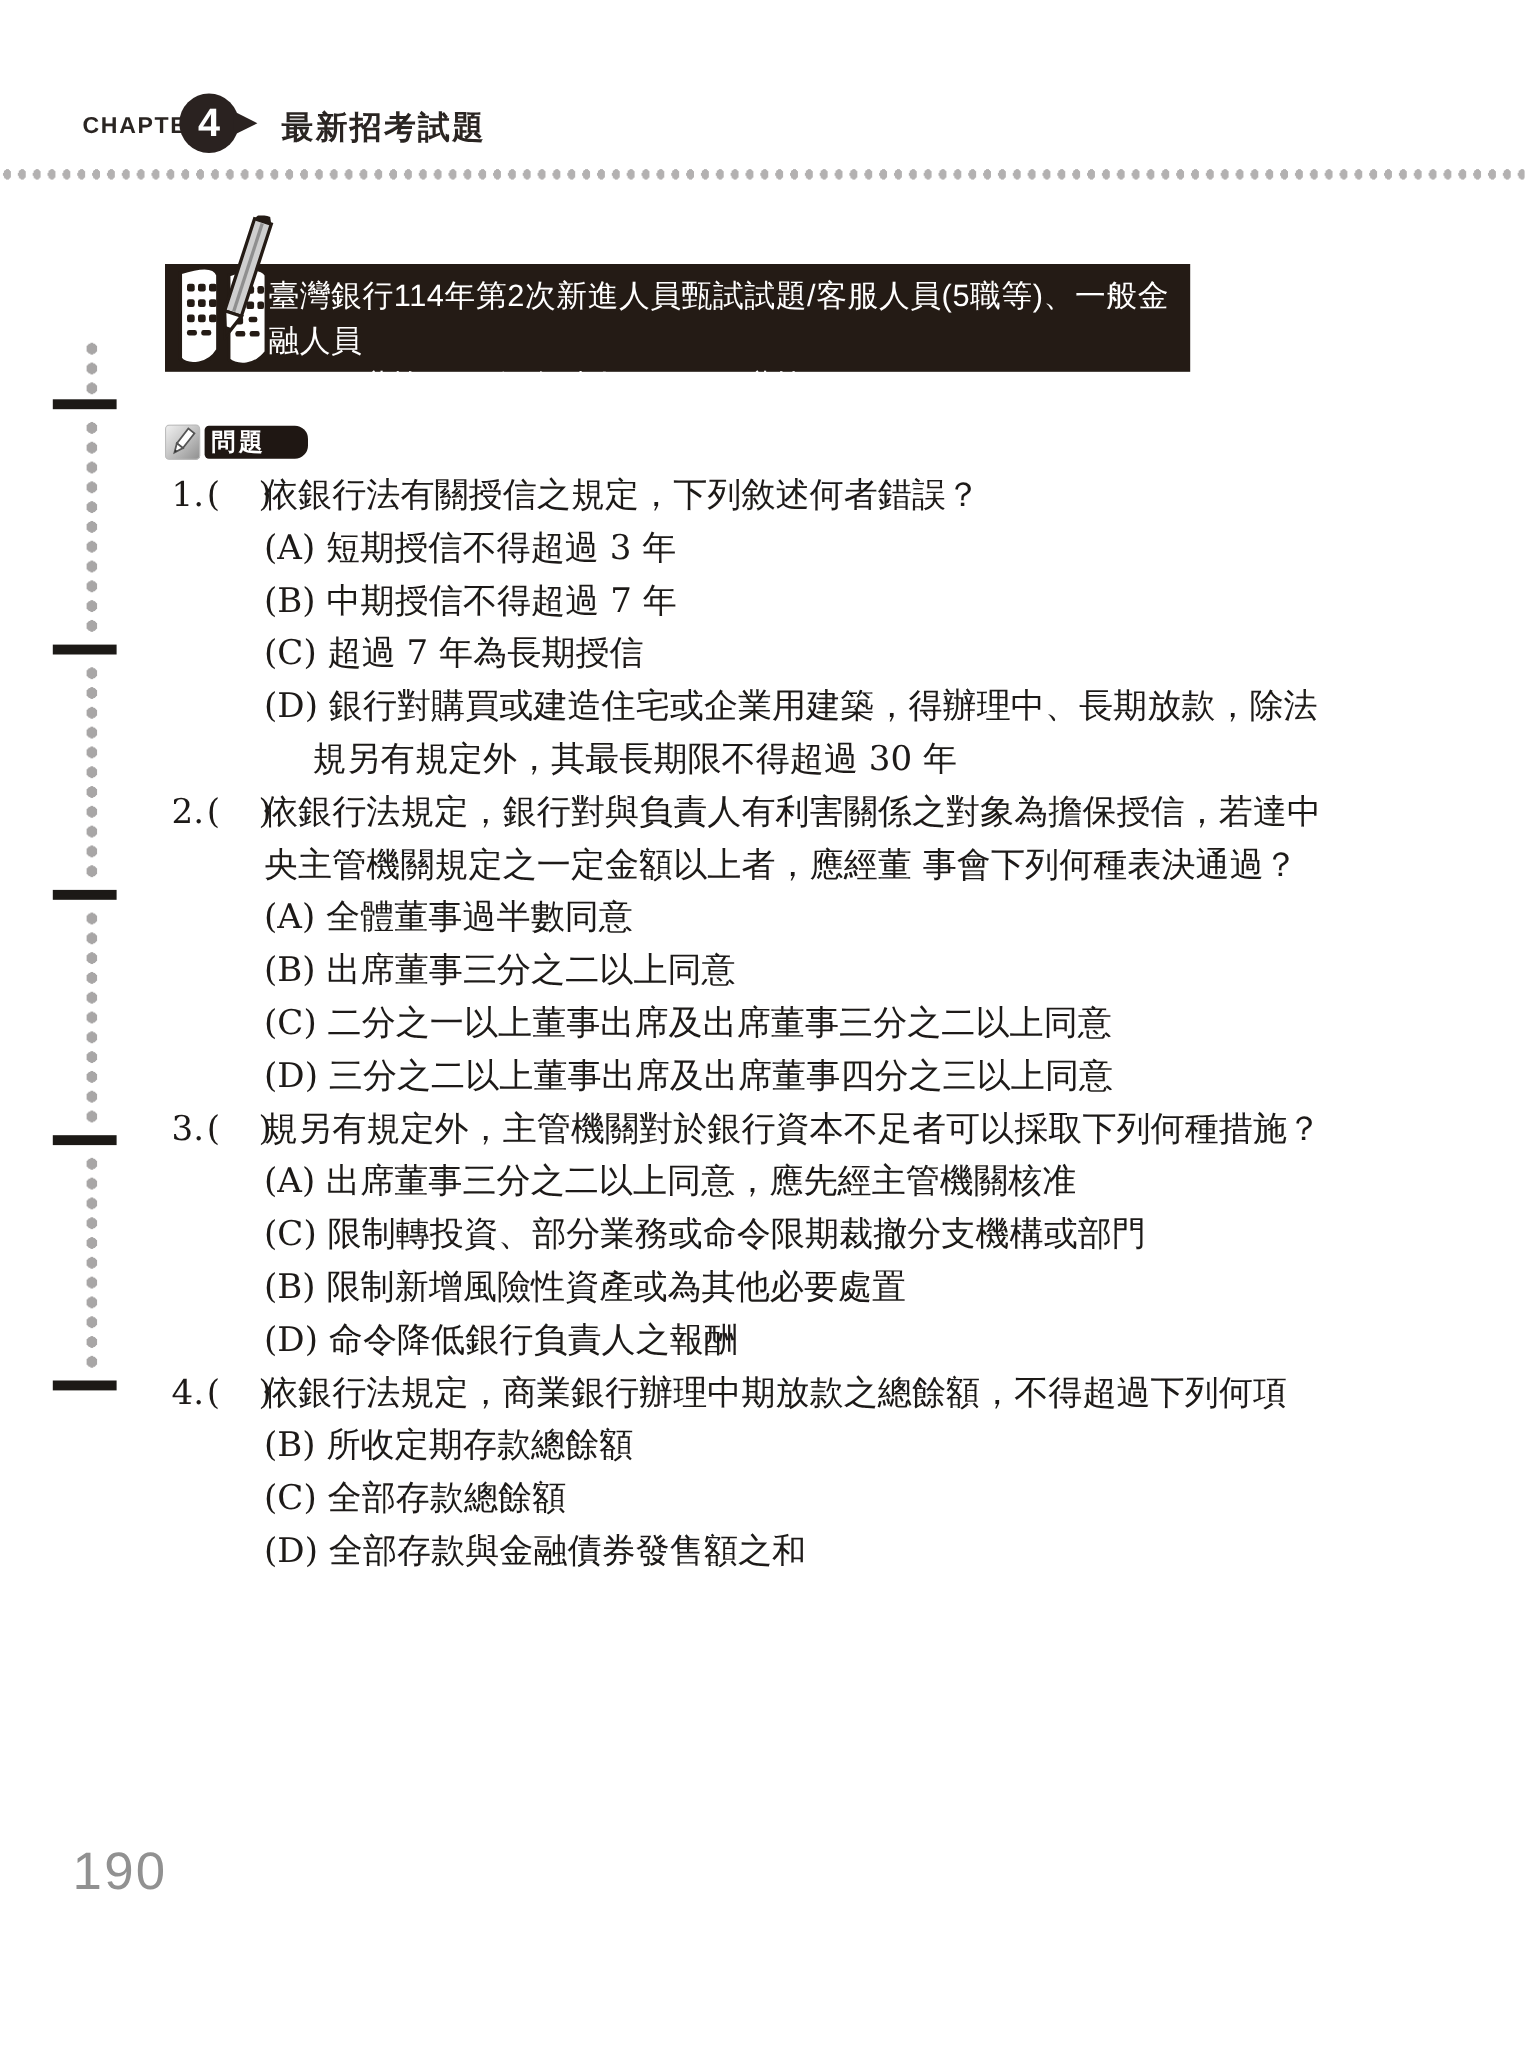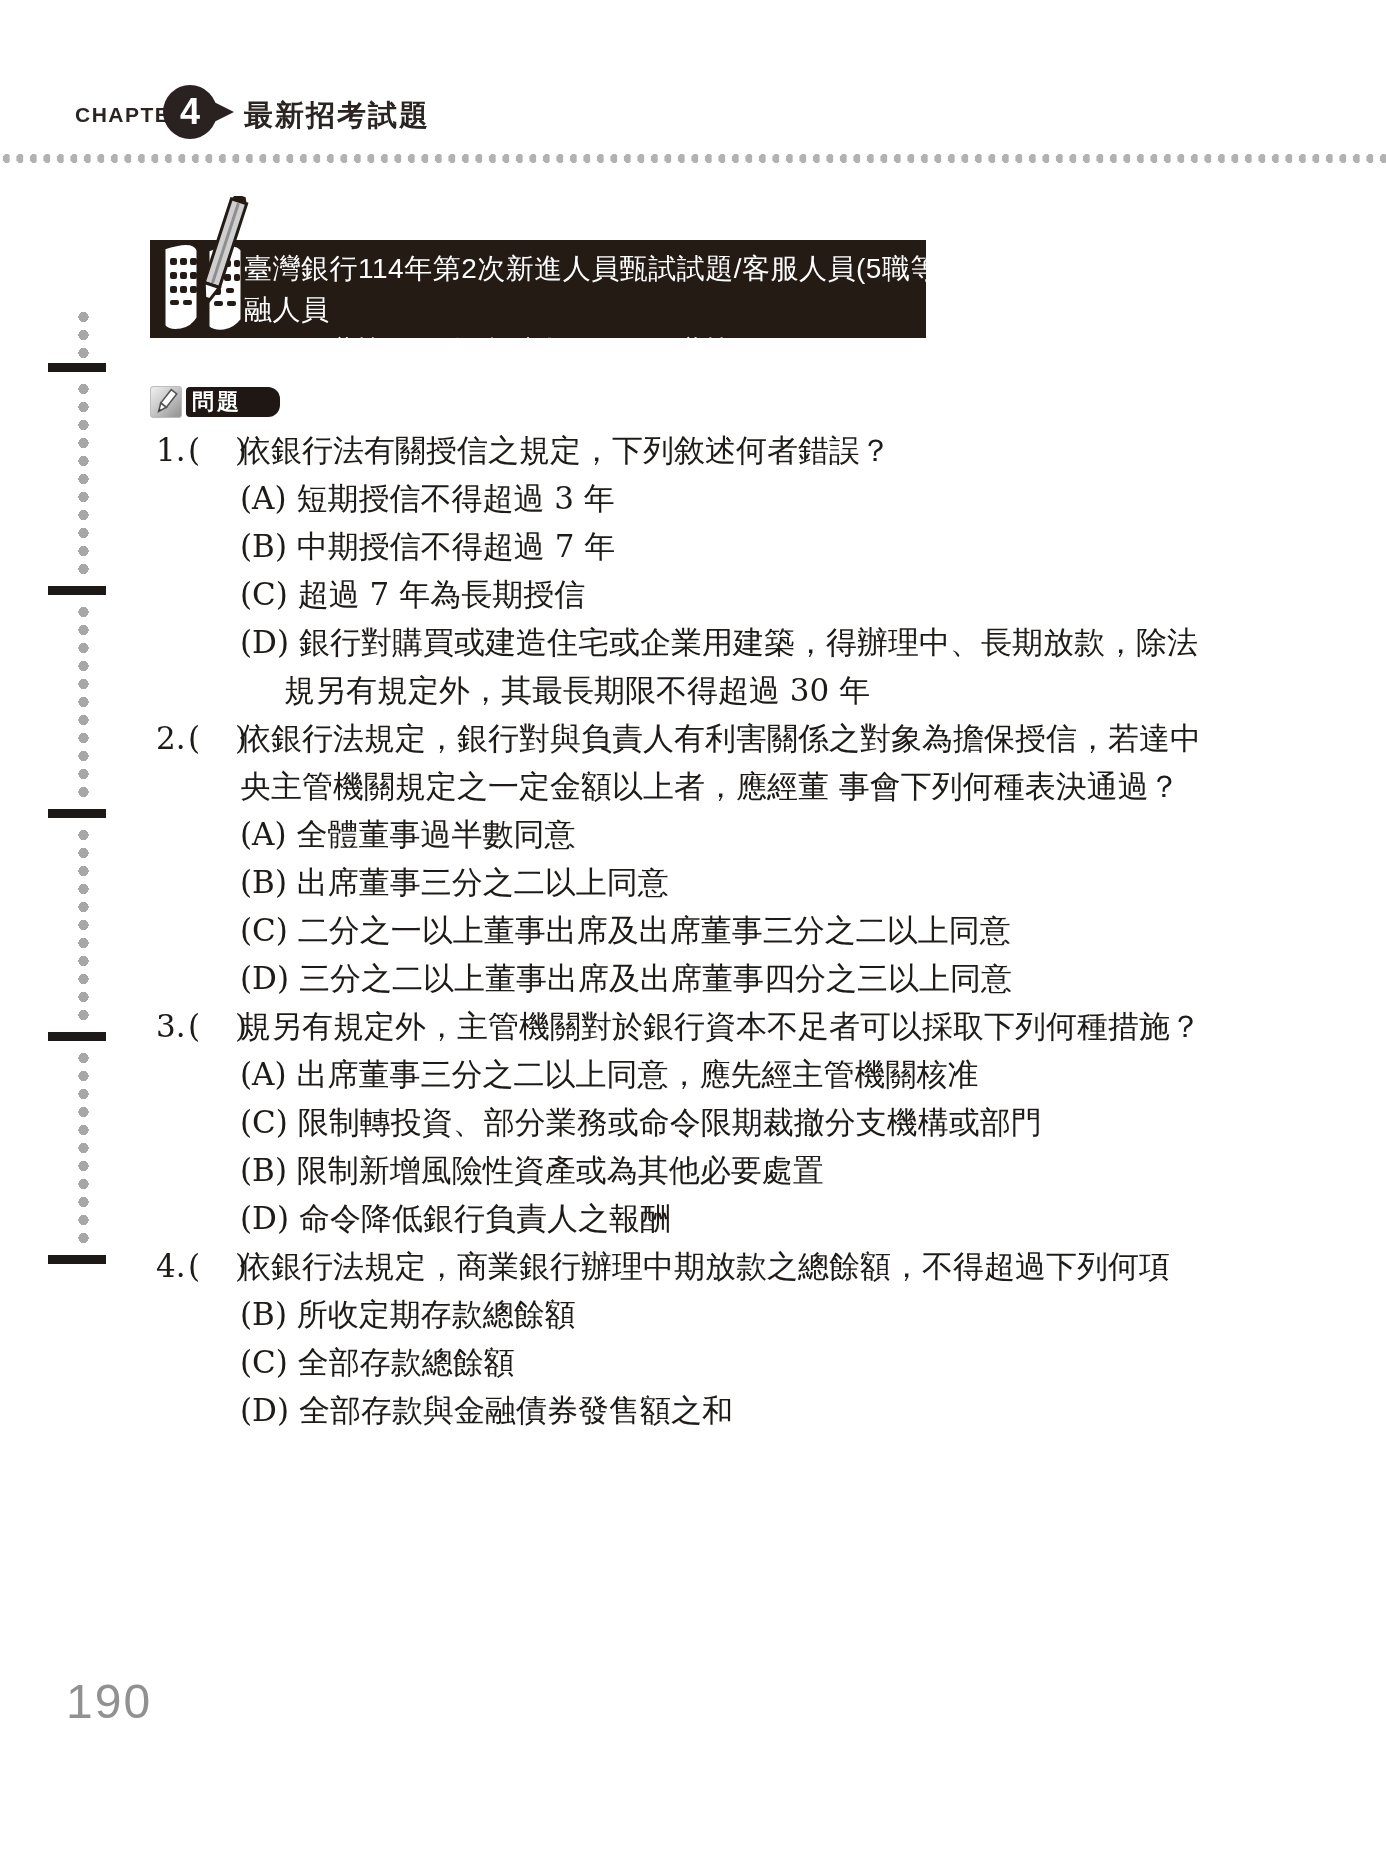--- a/index.html
+++ b/index.html
@@ -23,30 +23,30 @@
     border-left:22px solid #2a2220;border-top:11px solid transparent;border-bottom:11px solid transparent;
   }
   .chapter-title{
     position:absolute;left:244px;top:96px;font-size:29px;font-weight:bold;color:#2a2522;
     letter-spacing:2px;
   }
   .chapter-circle, .chapter-tail{top:0;}
   .chapter-circle{top:7px;}
   .chapter-tail{top:23px;}
   .chapter-label{top:25px;}
-  .chapter-title{top:18px;}
+  .chapter-title{top:18px;margin-left:12px;}
   
   .dotted-divider{
     position:absolute;left:0;top:152px;width:1386px;height:13px;
     background-image:radial-gradient(ellipse 3.6px 4.8px at 6.5px 6.5px,#b3b1b1 98%,transparent 100%);
     background-size:13.5px 13px;background-repeat:repeat-x;
   }
   
   .banner{
-    position:absolute;left:150px;top:240px;width:776px;height:98px;background:#241b15;
+    position:absolute;left:150px;top:240px;width:932px;height:98px;background:#241b15;
   }
   .banner-icon{position:absolute;left:4px;top:-44px;width:168px;height:142px;}
   .banner-text{
     position:absolute;left:94px;top:8px;width:830px;
     color:#ffffff;font-size:28px;line-height:41px;letter-spacing:0.5px;
   }
   
   .issue-badge{position:absolute;left:150px;top:386px;height:32px;}
   .issue-pencil-box{
     position:absolute;left:0;top:0;width:32px;height:32px;border-radius:4px;

